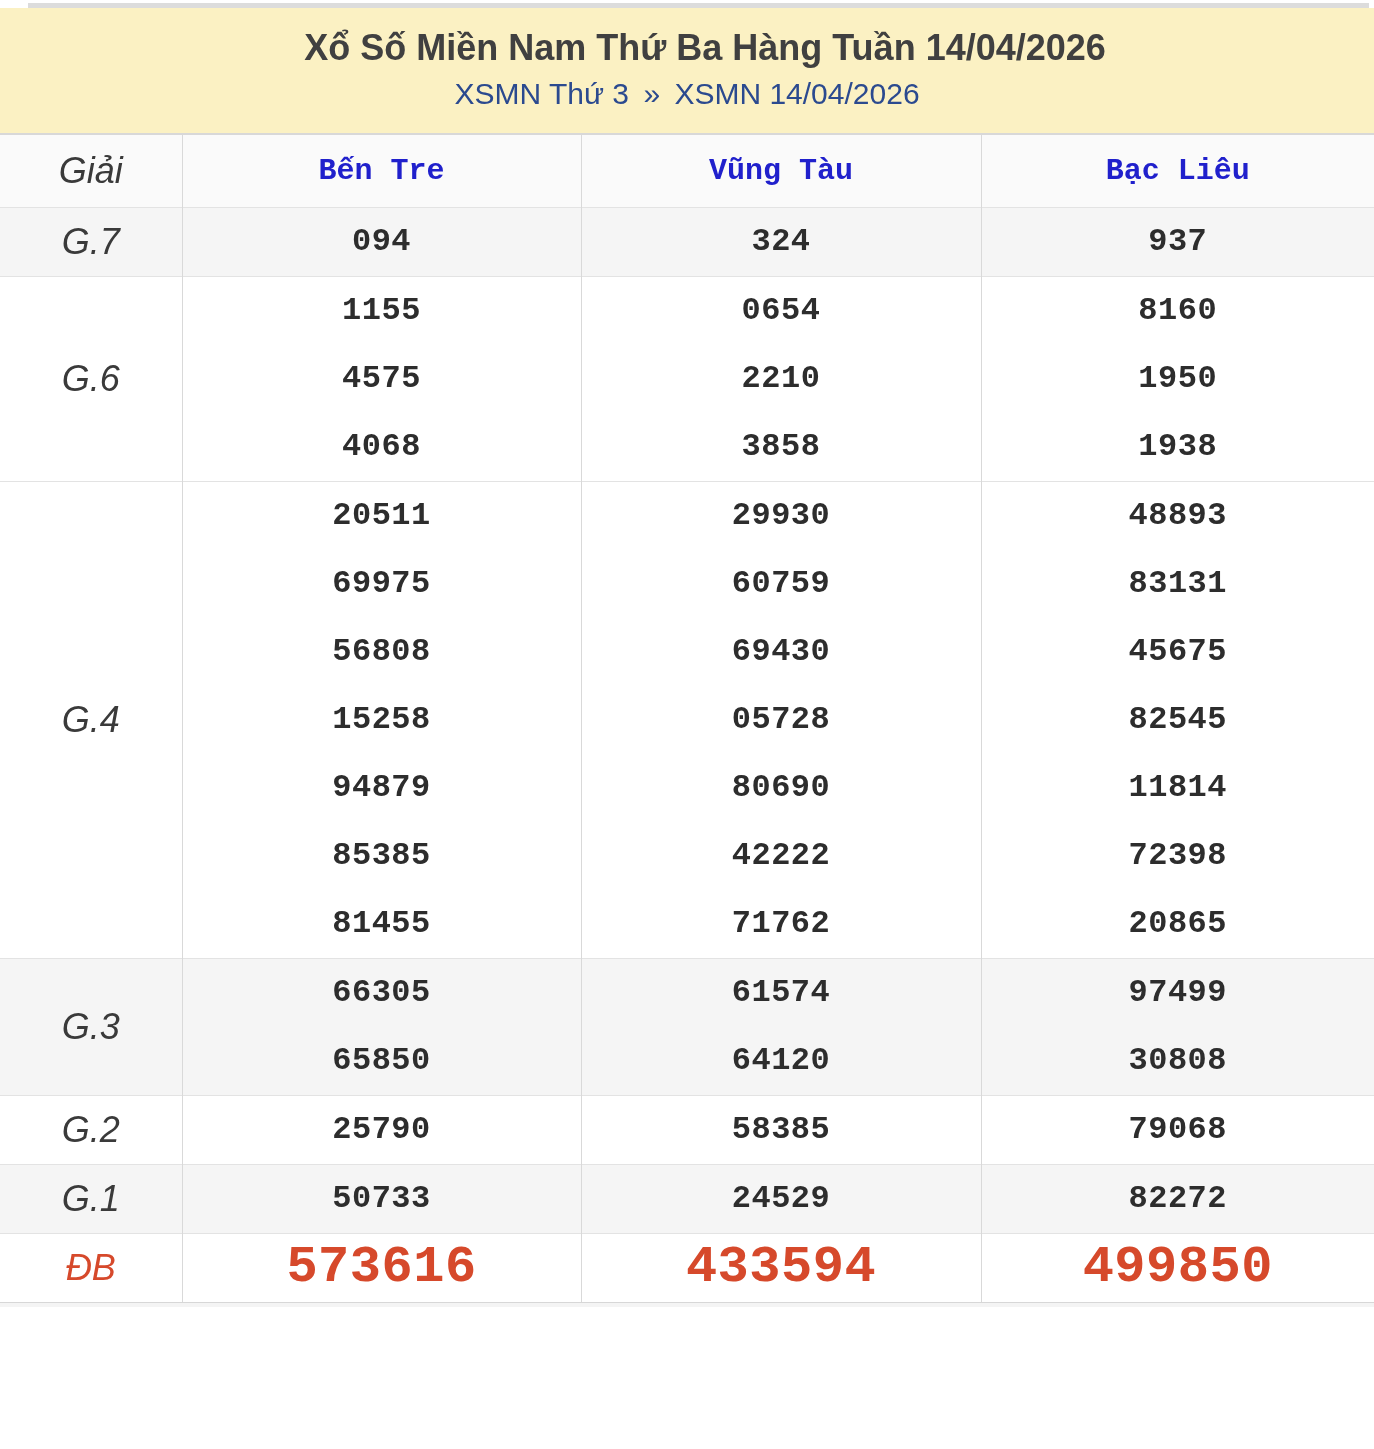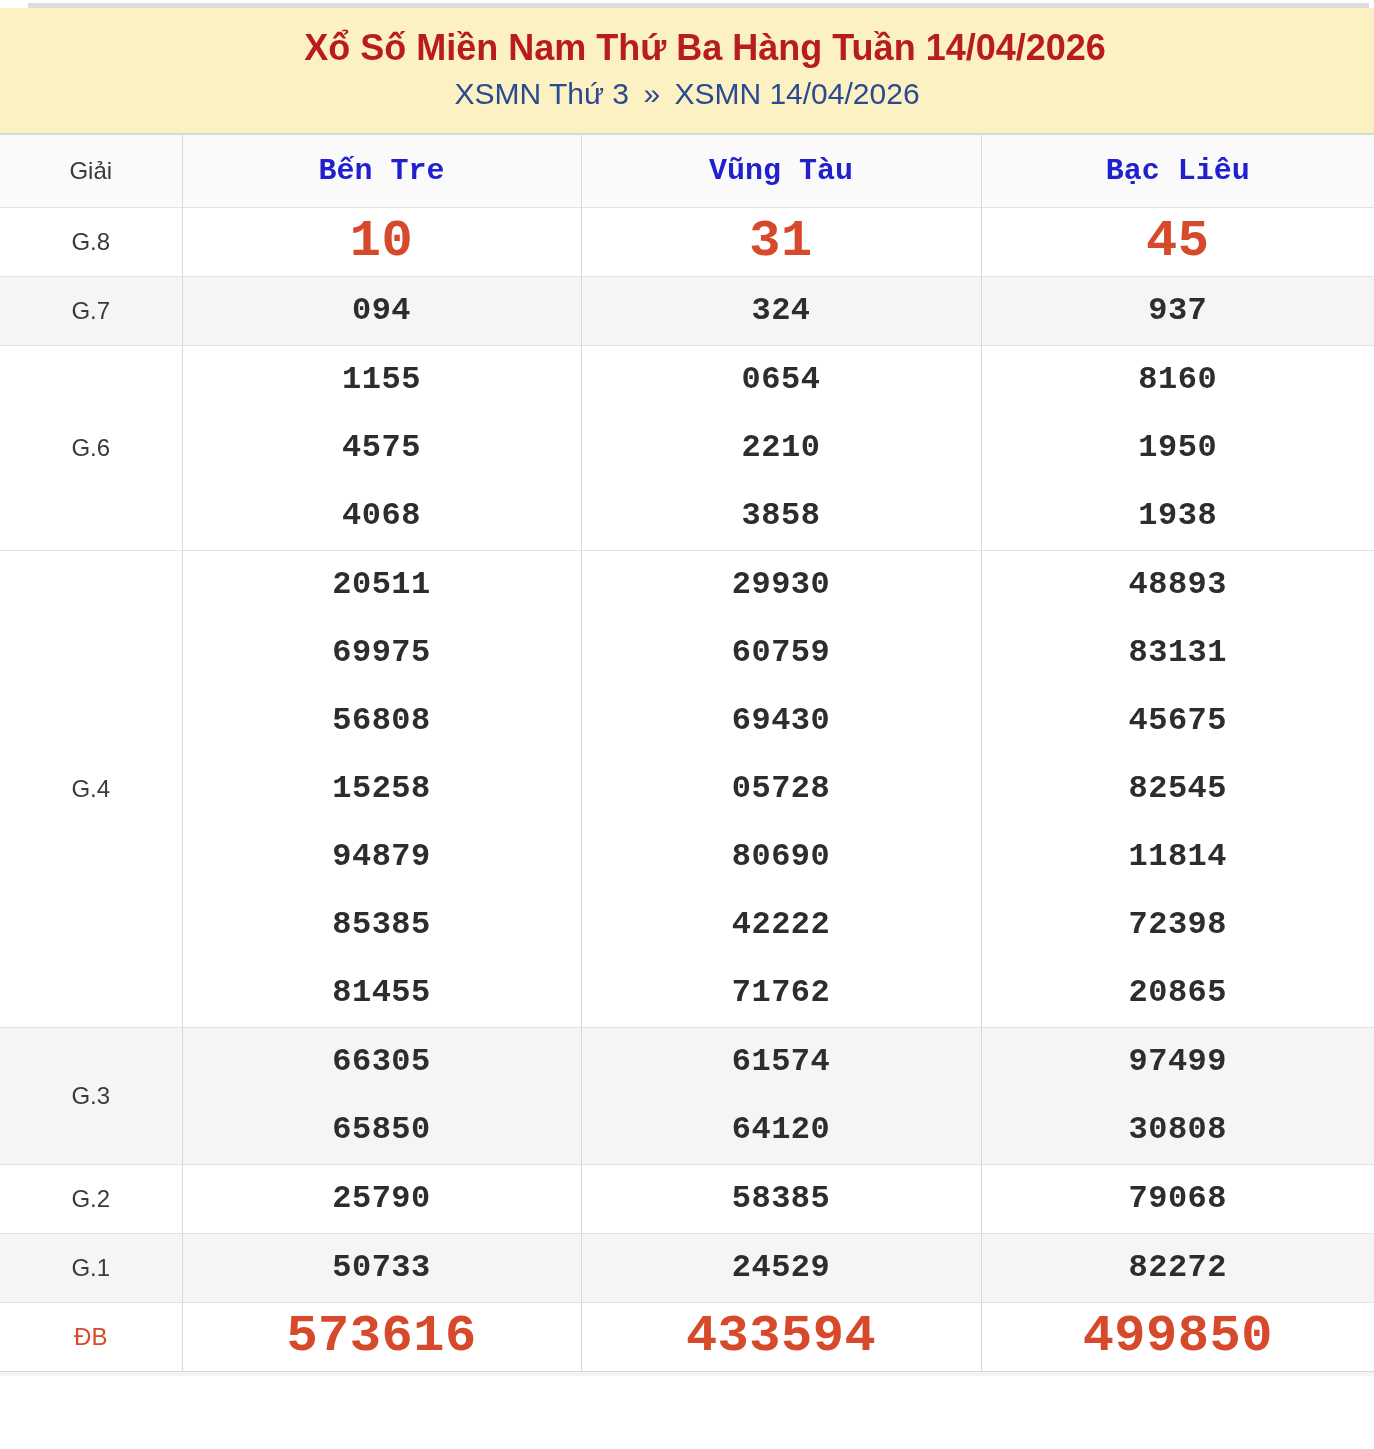--- a/index.html
+++ b/index.html
@@ -19,21 +19,21 @@
     height:127px;
     border-bottom:2px solid #d8d8d8;
     text-align:center;
     overflow:hidden;
   }
   .masthead h1 {
     margin-top:18px;
     font-size:36px;
     line-height:44px;
     font-weight:bold;
-    color:#b91c1c;
+    color:#404040;
     margin-left:36px;
   }
   .masthead .sub {
     margin-top:8px;
     font-size:30px;
     line-height:32px;
     color:#2b4a8f;
   }
   .masthead .sub .sep { color:#2b4a8f; padding:0 6px; }
 
@@ -50,23 +50,24 @@
 
   td { vertical-align:middle; text-align:center; }
   td + td { border-left:1px solid #d9d9d9;font-family:Liberation Mono, monospace; }
   tr + tr td { border-top:1px solid #e3e3e3; }
 
   tr.thead td { height:72px; background:#fafafa; }
   tr.white td { background:#ffffff; }
   tr.grey  td { background:#f5f5f5; }
 
   .prize {
-    font-size:24px;
+    font-size:36px;
     color:#3a3a3a;
     font-weight:normal;
+    font-style:italic;
   }
   tr.lred .prize { color:#d6492b; }
 
   .col-head {
     font-size:30px;
     font-weight:bold;
     color:#2020cc;
     cursor:pointer;
   }
 
@@ -115,32 +116,20 @@
       <col class="c-2">
       <col class="c-3">
   </colgroup>
   <tbody id="results-body">
     <tr class="thead">
       <td class="prize">Giải</td>
       <td class="col-head">Bến Tre</td>
       <td class="col-head">Vũng Tàu</td>
       <td class="col-head">Bạc Liêu</td>
     </tr>
-  <tr class="white hl">
-        <td class="prize">G.8</td>
-        <td class="nums">
-          <div class="val">10</div>
-        </td>
-        <td class="nums">
-          <div class="val">31</div>
-        </td>
-        <td class="nums">
-          <div class="val">45</div>
-        </td>
-      </tr>
       <tr class="grey">
         <td class="prize">G.7</td>
         <td class="nums">
           <div class="val">094</div>
         </td>
         <td class="nums">
           <div class="val">324</div>
         </td>
         <td class="nums">
           <div class="val">937</div>

